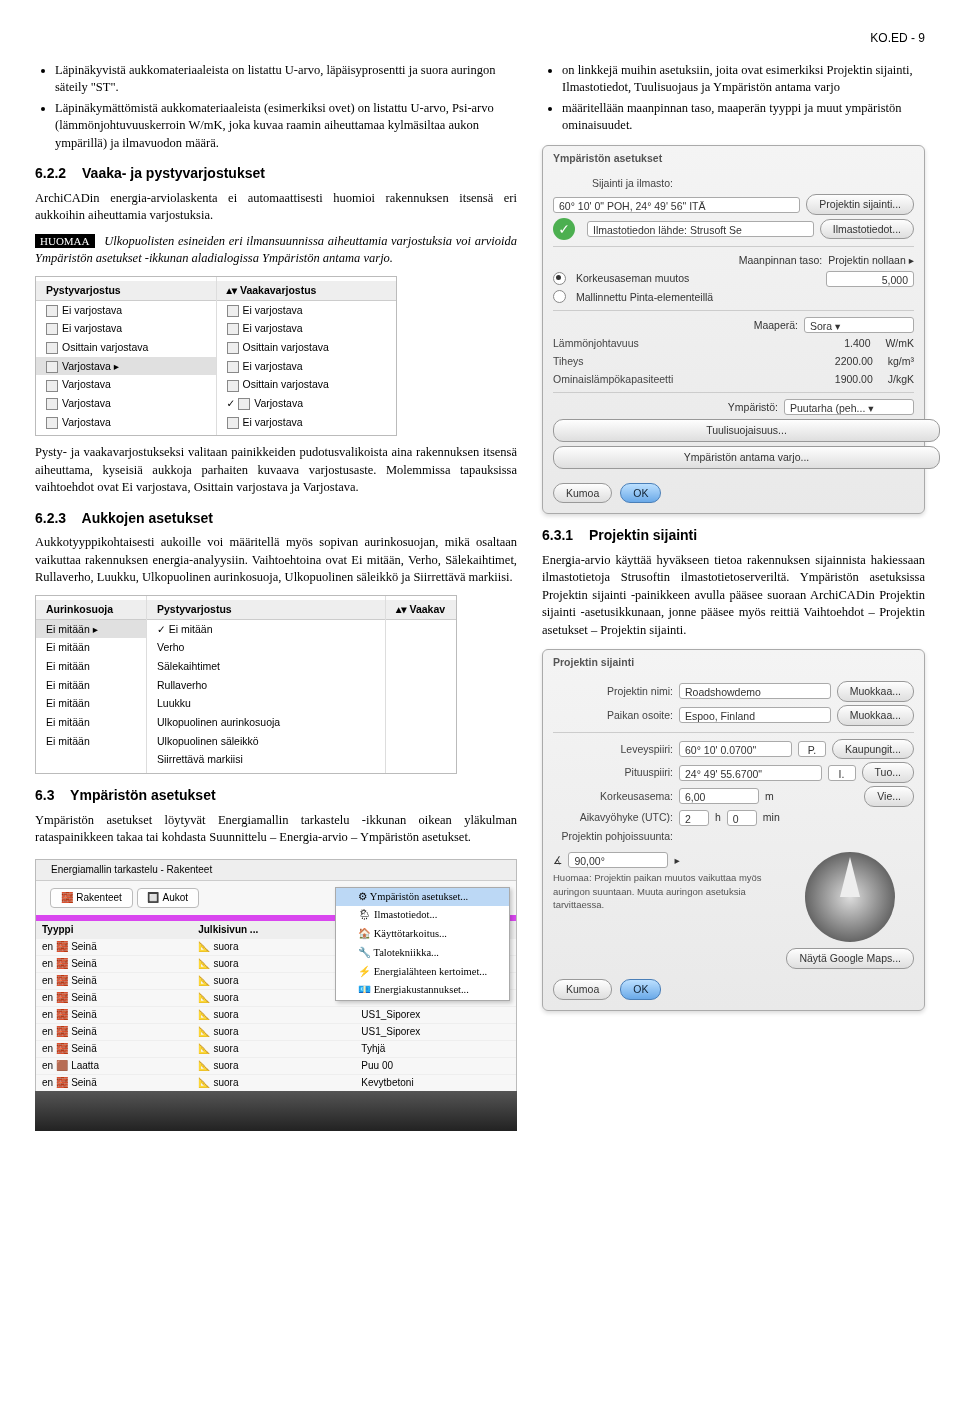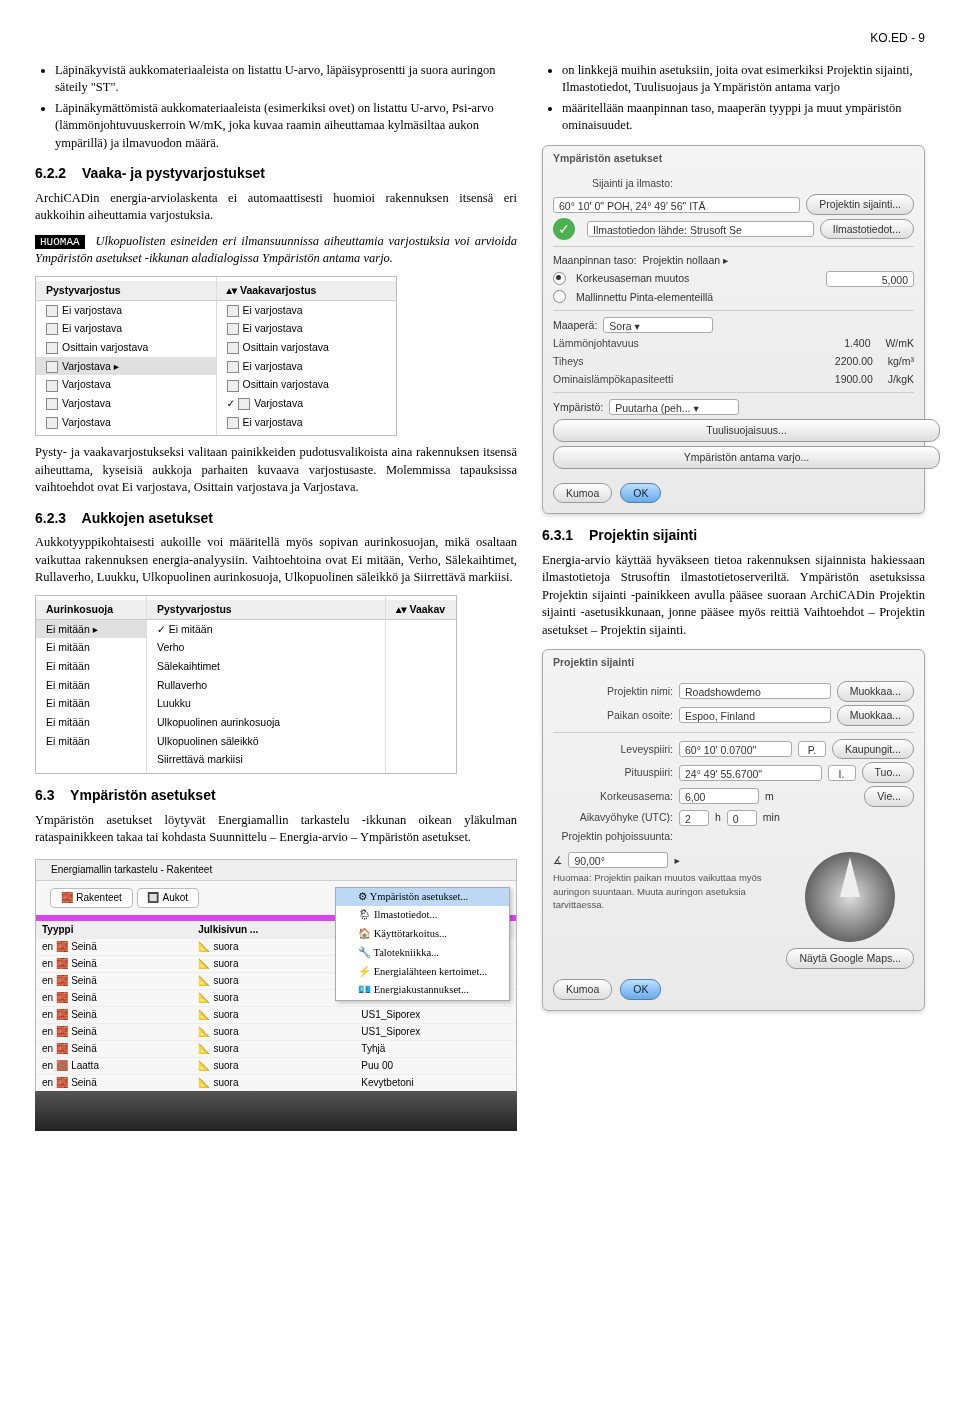--- a/index.html
+++ b/index.html
@@ -42,21 +42,21 @@
     font-size: 14px;
     font-weight: bold;
     margin: 12px 0 6px 0;
   }
   .section-heading .num {
     margin-right: 12px;
   }
   .black-tag {
     background: #000;
     color: #fff;
-    font-family: Liberation Mono, monospace;
+    font-family: Liberation Serif, serif;
     font-size: 11px;
     padding: 1px 5px;
     margin-right: 6px;
   }
   em, .italic { font-style: italic; }
   .side-tab {
     font-family: Arial, sans-serif;
     font-size: 18px;
     font-weight: bold;
     letter-spacing: 1px;
@@ -177,21 +177,21 @@
   .compass::after{
     content:"";
     position:absolute; left:50%; top:5px;
     width:0;height:0;
     border-left:10px solid transparent;
     border-right:10px solid transparent;
     border-bottom:40px solid #eee;
     transform:translateX(-50%);
   }
   .hint { font-size:9.5px; color:#555; max-width:220px;}
-  .flex-between{display:flex;justify-content:flex-start;align-items:center;gap:6px;}
+  .flex-between{display:flex;justify-content:flex-end;align-items:center;gap:6px;}
   
   .em-panel {
     border:1px solid #bbb;
     background:#f7f7f7;
     font-family: 'Lucida Grande', Arial, sans-serif;
     font-size: 10px;
     width: 480px;
     margin-top: 12px;
   }
   .em-title { padding:3px 15px; background:#eee; border-bottom:1px solid #ccc;}

